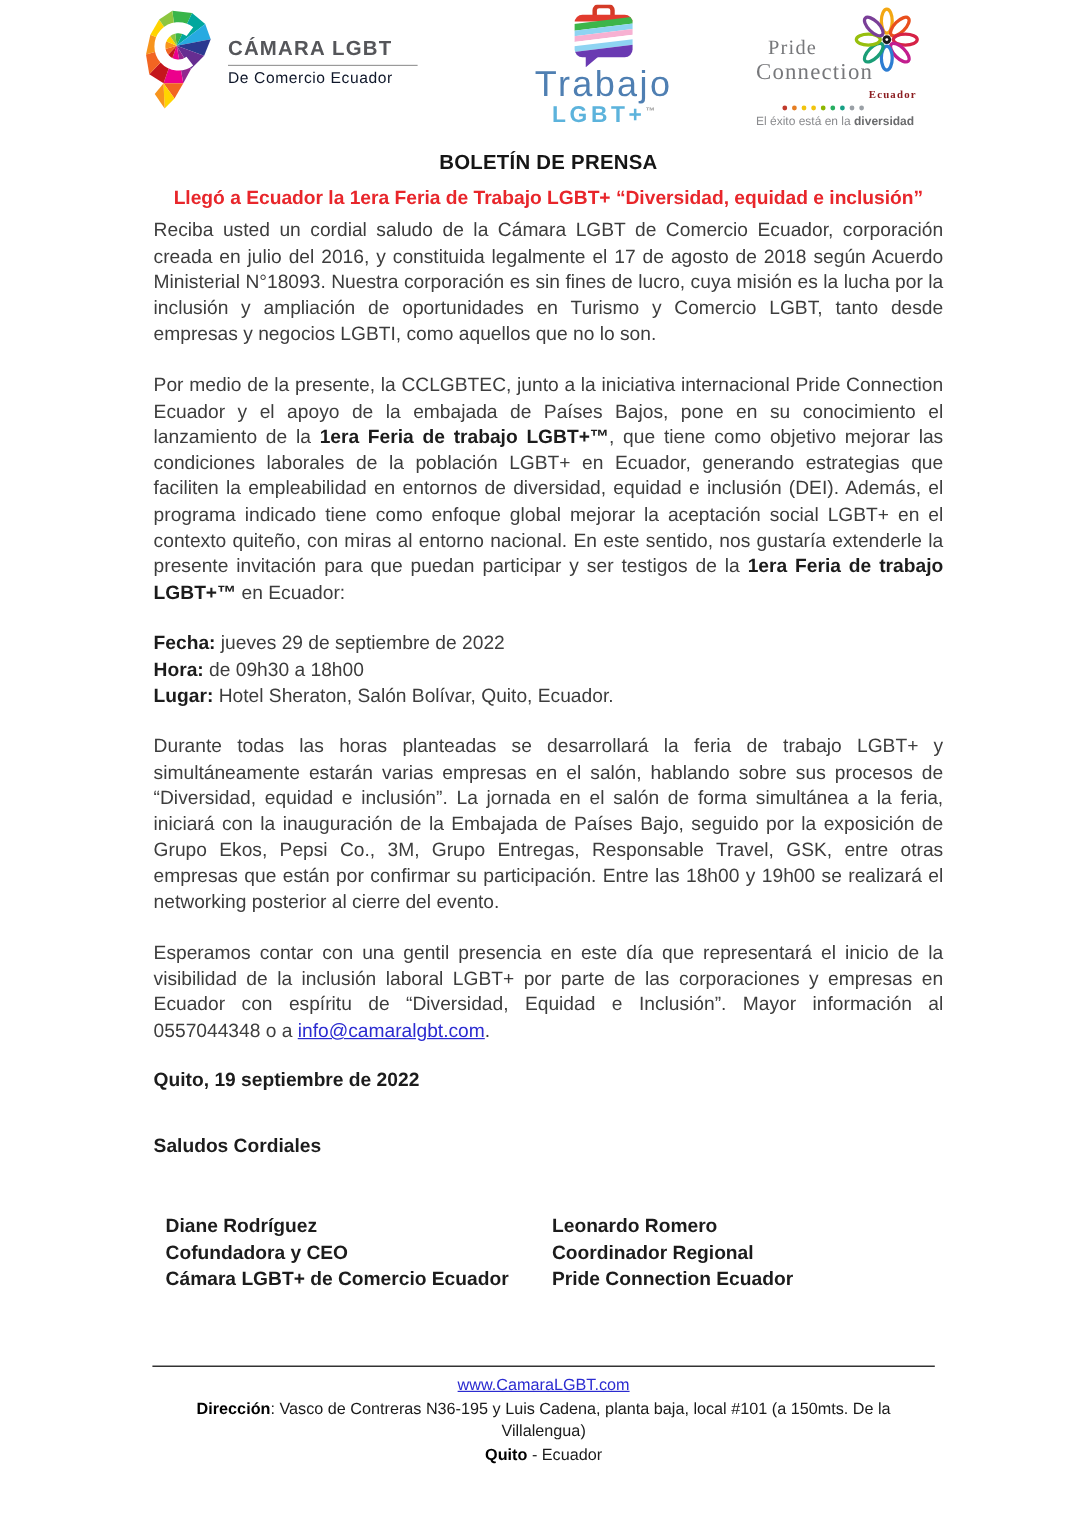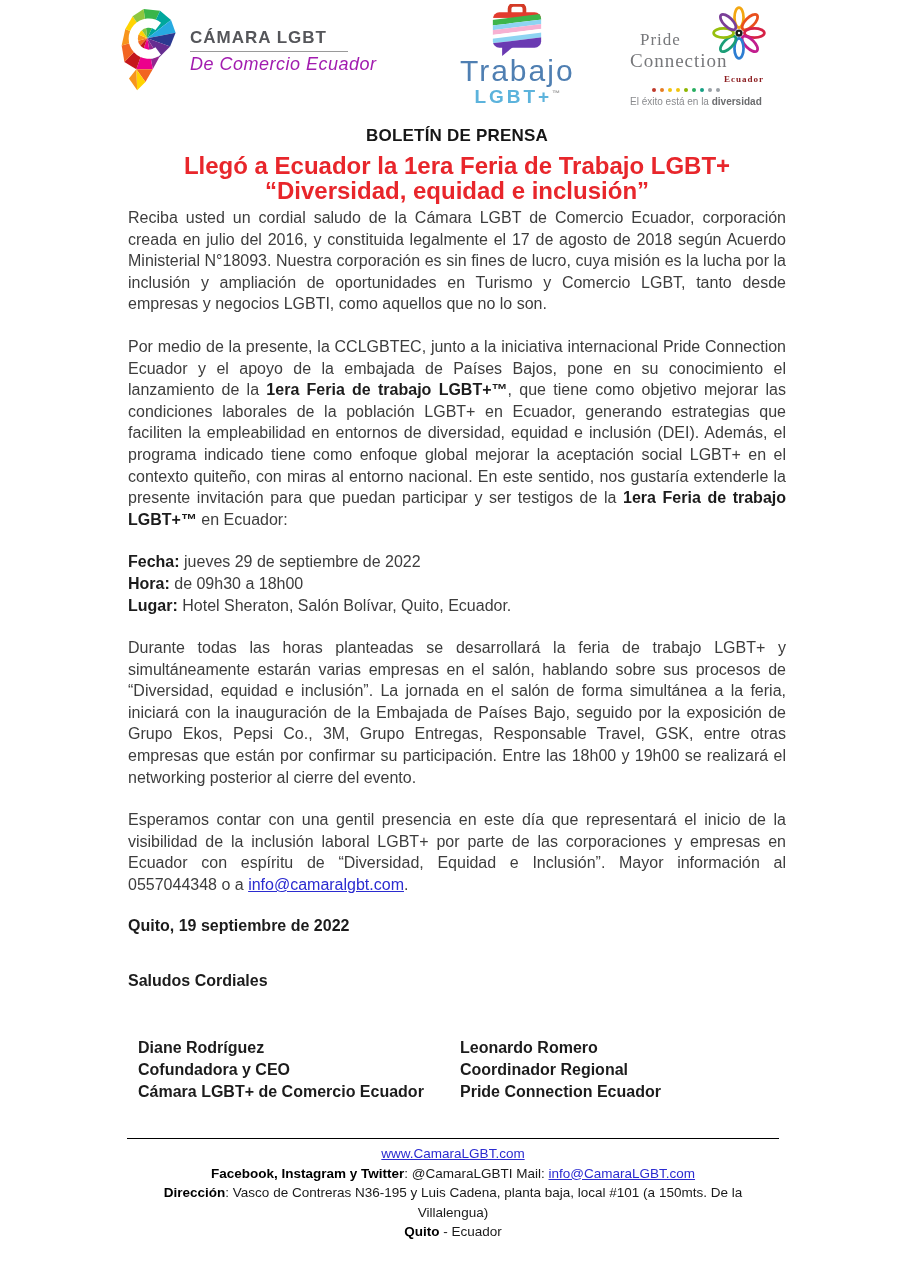--- a/index.html
+++ b/index.html
@@ -9,40 +9,40 @@
     font-family:"Liberation Sans", sans-serif; color:#3d3d3d; overflow:hidden;
   }
   .content { position:absolute; left:128px; top:0; width:658px; }
 
   
   .logos { display:flex; justify-content:space-between; align-items:flex-start; padding-top:4px; height:112px; }
   .logo-camara { display:flex; align-items:center; gap:8px; margin-left:-10px; }
   .logo-camara-text { display:flex; flex-direction:column; }
   .logo-camara-title { font-size:17px; font-weight:bold; color:#55565a; letter-spacing:1px; }
   .logo-camara-rule { border:none; border-top:1px solid #9a9a9a; margin:3px 0 2px; width:158px; }
-  .logo-camara-sub { font-size:18px; color:#a21caf; letter-spacing:.5px;font-style:italic; }
+  .logo-camara-sub { font-size:13px; color:#0f172a; letter-spacing:.5px; }
 
   .logo-trabajo { display:flex; flex-direction:column; align-items:center; margin-left:30px; }
   .logo-trabajo-title { font-size:30px; color:#4f7fb2; letter-spacing:2px; font-weight:400; margin-top:-2px; }
   .logo-trabajo-sub { font-size:19px; color:#5cb3dc; letter-spacing:3px; font-weight:bold; margin-top:-2px; }
   .logo-trabajo-sub sup { font-size:8px; color:#9b9b9b; letter-spacing:0; }
 
   .logo-pride { position:relative; width:158px; height:104px; font-family:"Liberation Serif", serif; }
   .logo-pride svg.burst { position:absolute; top:0; right:18px; }
   .pride-line1 { position:absolute; top:26px; left:12px; font-size:17px; color:#77787b; letter-spacing:1px; }
   .pride-line2 { position:absolute; top:46px; left:2px; font-size:19px; color:#77787b; letter-spacing:1px; }
   .pride-country { position:absolute; top:70px; right:22px; font-size:9px; font-weight:bold; color:#8c1d20; letter-spacing:1px; }
   .pride-dots { position:absolute; top:84px; left:24px; display:flex; gap:4px; }
   .pride-dots .dot { width:4px; height:4px; border-radius:50%; display:inline-block; }
   .pride-tagline { position:absolute; top:92px; left:2px; font-size:10px; color:#8a8b8e; font-family:"Liberation Sans",sans-serif; white-space:nowrap; }
   .pride-tagline .b { color:#6b6c6e; }
 
   
   .doc-title { text-align:center; font-size:17px; font-weight:bold; color:#161616; margin-top:14px; letter-spacing:.2px; }
-  .doc-subtitle { text-align:center; font-size:24px; font-weight:bold; color:#e8262b; line-height:25px; margin:7px auto 0; width:640px; }
+  .doc-subtitle { text-align:center; font-size:16px; font-weight:bold; color:#e8262b; line-height:25px; margin:7px auto 0; width:640px; }
 
   
   .para { text-align:justify; font-size:16px; line-height:21.6px; margin-top:21px; }
   .para:first-of-type { margin-top:4px; }
   .b { font-weight:bold; color:#1c1c1c; }
   a.link, .link { color:#2b2bd0; text-decoration:underline; cursor:pointer; }
   .details { margin-top:21px; font-size:16px; line-height:21.6px; }
   .date-line { margin-top:21px; font-size:16px; font-weight:bold; color:#1c1c1c; }
   .salutation { margin-top:37px; font-size:16px; font-weight:bold; color:#1c1c1c; }
 
@@ -177,17 +177,16 @@
       <div class="sig-col right">
         <div>Leonardo Romero</div>
         <div>Coordinador Regional</div>
         <div>Pride Connection Ecuador</div>
       </div>
     </div>
   </div>
 
   <div class="footer">
     <div><a href="#" class="link">www.CamaraLGBT.com</a></div>
-    <div><span class="b">Facebook, Instagram y Twitter</span><span>: @CamaraLGBTI Mail: </span><a href="#" class="link">info@CamaraLGBT.com</a></div>
     <div><span class="b">Dirección</span><span>: Vasco de Contreras N36-195 y Luis Cadena, planta baja, local #101 (a 150mts. De la Villalengua)</span></div>
     <div><span class="b">Quito</span><span> - Ecuador</span></div>
   </div>
 </div>
 
 </body></html>

